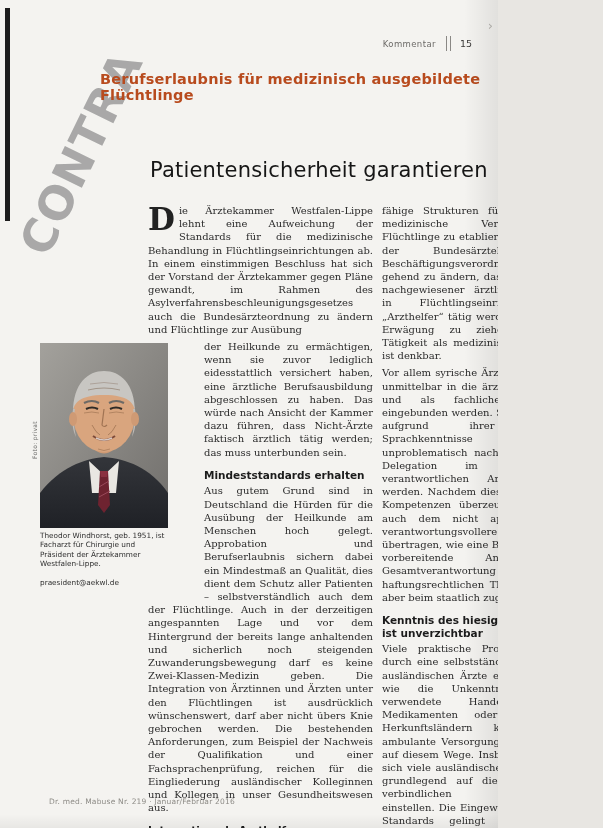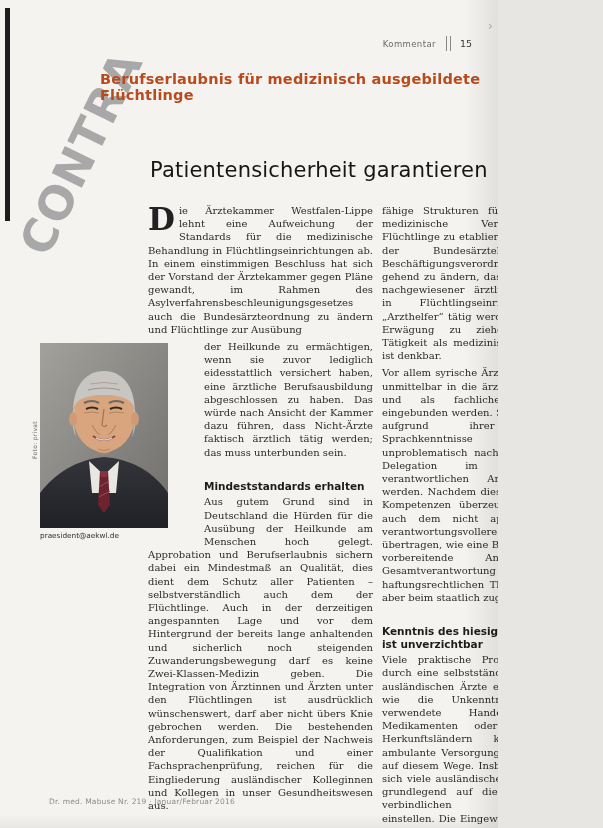--- a/index.html
+++ b/index.html
@@ -24,31 +24,31 @@
   .kicker{position:absolute;left:100px;top:71px;margin:0;font-size:14.5px;font-weight:bold;
     color:var(--accent,#b84b1e);letter-spacing:.2px;}
 
   .article{position:absolute;left:148px;top:158px;width:442px;}
   .headline{margin:0 0 22px 2px;font-size:21px;font-weight:normal;color:#161616;letter-spacing:.2px;}
   .cols{display:flex;gap:9px;}
   .col-left{width:225px;}
   .col-right{width:208px;}
   .article p{margin:0 0 4px;font-family:"DejaVu Serif",serif;font-size:10px;line-height:13.2px;
     color:#2b2b2b;text-align:justify;}
-  .article h3{margin:21px 0 3px;font-size:10.5px;line-height:12.5px;font-weight:bold;color:#1c1c1c;
+  .article h3{margin:10px 0 3px;font-size:10.5px;line-height:12.5px;font-weight:bold;color:#1c1c1c;
     font-family:"DejaVu Sans",sans-serif;}
   .dropcap{float:left;font-family:"DejaVu Serif",serif;font-weight:bold;font-size:31px;line-height:26px;
     margin:2px 4px 0 0;color:#222;}
 
   .photo-float{float:left;width:128px;margin:3px 36px 5px -108px;position:relative;}
   .photo-float svg{display:block;width:128px;height:185px;}
   .photo-credit{position:absolute;left:-9px;top:78px;writing-mode:vertical-rl;transform:rotate(180deg);
     font-size:6px;color:#6a6a68;letter-spacing:.3px;}
   .caption{margin-top:3px;font-size:7.3px;line-height:9.4px;color:#2f2f2f;font-family:"DejaVu Sans",sans-serif;}
-  .caption .email{display:block;margin-top:0;}
+  .caption .email{display:block;margin-top:9px;}
   .footer{position:absolute;left:49px;top:797px;font-size:7.5px;color:#8d8b86;letter-spacing:.2px;}
 </style>
 </head>
 <body>
 
 <div class="page">
 
   <div class="left-bar"></div>
   <div class="page-curl">›</div>
 
@@ -119,20 +119,21 @@
 
             <path d="M52,82 Q56,90 60,92" stroke="rgba(90,55,30,.35)" stroke-width="1" fill="none"></path>
             <path d="M76,82 Q72,90 68,92" stroke="rgba(90,55,30,.35)" stroke-width="1" fill="none"></path>
             <path d="M53,93 Q64,101 75,93" stroke="#7c4a3a" stroke-width="2" fill="none"></path>
             <path d="M56,95 Q64,99 72,95" stroke="#fff" stroke-width="1.4" fill="none" opacity=".7"></path>
 
             <path d="M58,106 Q64,109 70,106" stroke="rgba(90,55,30,.3)" stroke-width="1" fill="none"></path>
           </svg>
           <div class="photo-credit">Foto: privat</div>
           <div class="caption">
+            <span>Theodor Windhorst, geb. 1951, ist Facharzt für Chirurgie und Präsident der Ärztekammer Westfalen-Lippe.</span>
             <span class="email">praesident@aekwl.de</span>
           </div>
         </div>
 
         <p>der Heilkunde zu ermächtigen, wenn sie zuvor lediglich eidesstattlich versichert haben, eine ärztliche Berufsausbildung abgeschlossen zu haben. Das würde nach Ansicht der Kammer dazu führen, dass Nicht-Ärzte faktisch ärztlich tätig werden; das muss unterbunden sein.</p>
 
         <h3>Mindeststandards erhalten</h3>
         <p>Aus gutem Grund sind in Deutschland die Hürden für die Ausübung der Heilkunde am Menschen hoch gelegt. Approbation und Berufserlaubnis sichern dabei ein Mindestmaß an Qualität, dies dient dem Schutz aller Patienten – selbstverständlich auch dem der Flüchtlinge. Auch in der derzeitigen angespannten Lage und vor dem Hintergrund der bereits lange anhaltenden und sicherlich noch steigenden Zuwanderungsbewegung darf es keine Zwei-Klassen-Medizin geben. Die Integration von Ärztinnen und Ärzten unter den Flüchtlingen ist ausdrücklich wünschenswert, darf aber nicht übers Knie gebrochen werden. Die bestehenden Anforderungen, zum Beispiel der Nachweis der Qualifikation und einer Fachsprachenprüfung, reichen für die Eingliederung ausländischer Kolleginnen und Kollegen in unser Gesundheitswesen aus.</p>
 
         <h3>Integration als Arzthelfer</h3>

